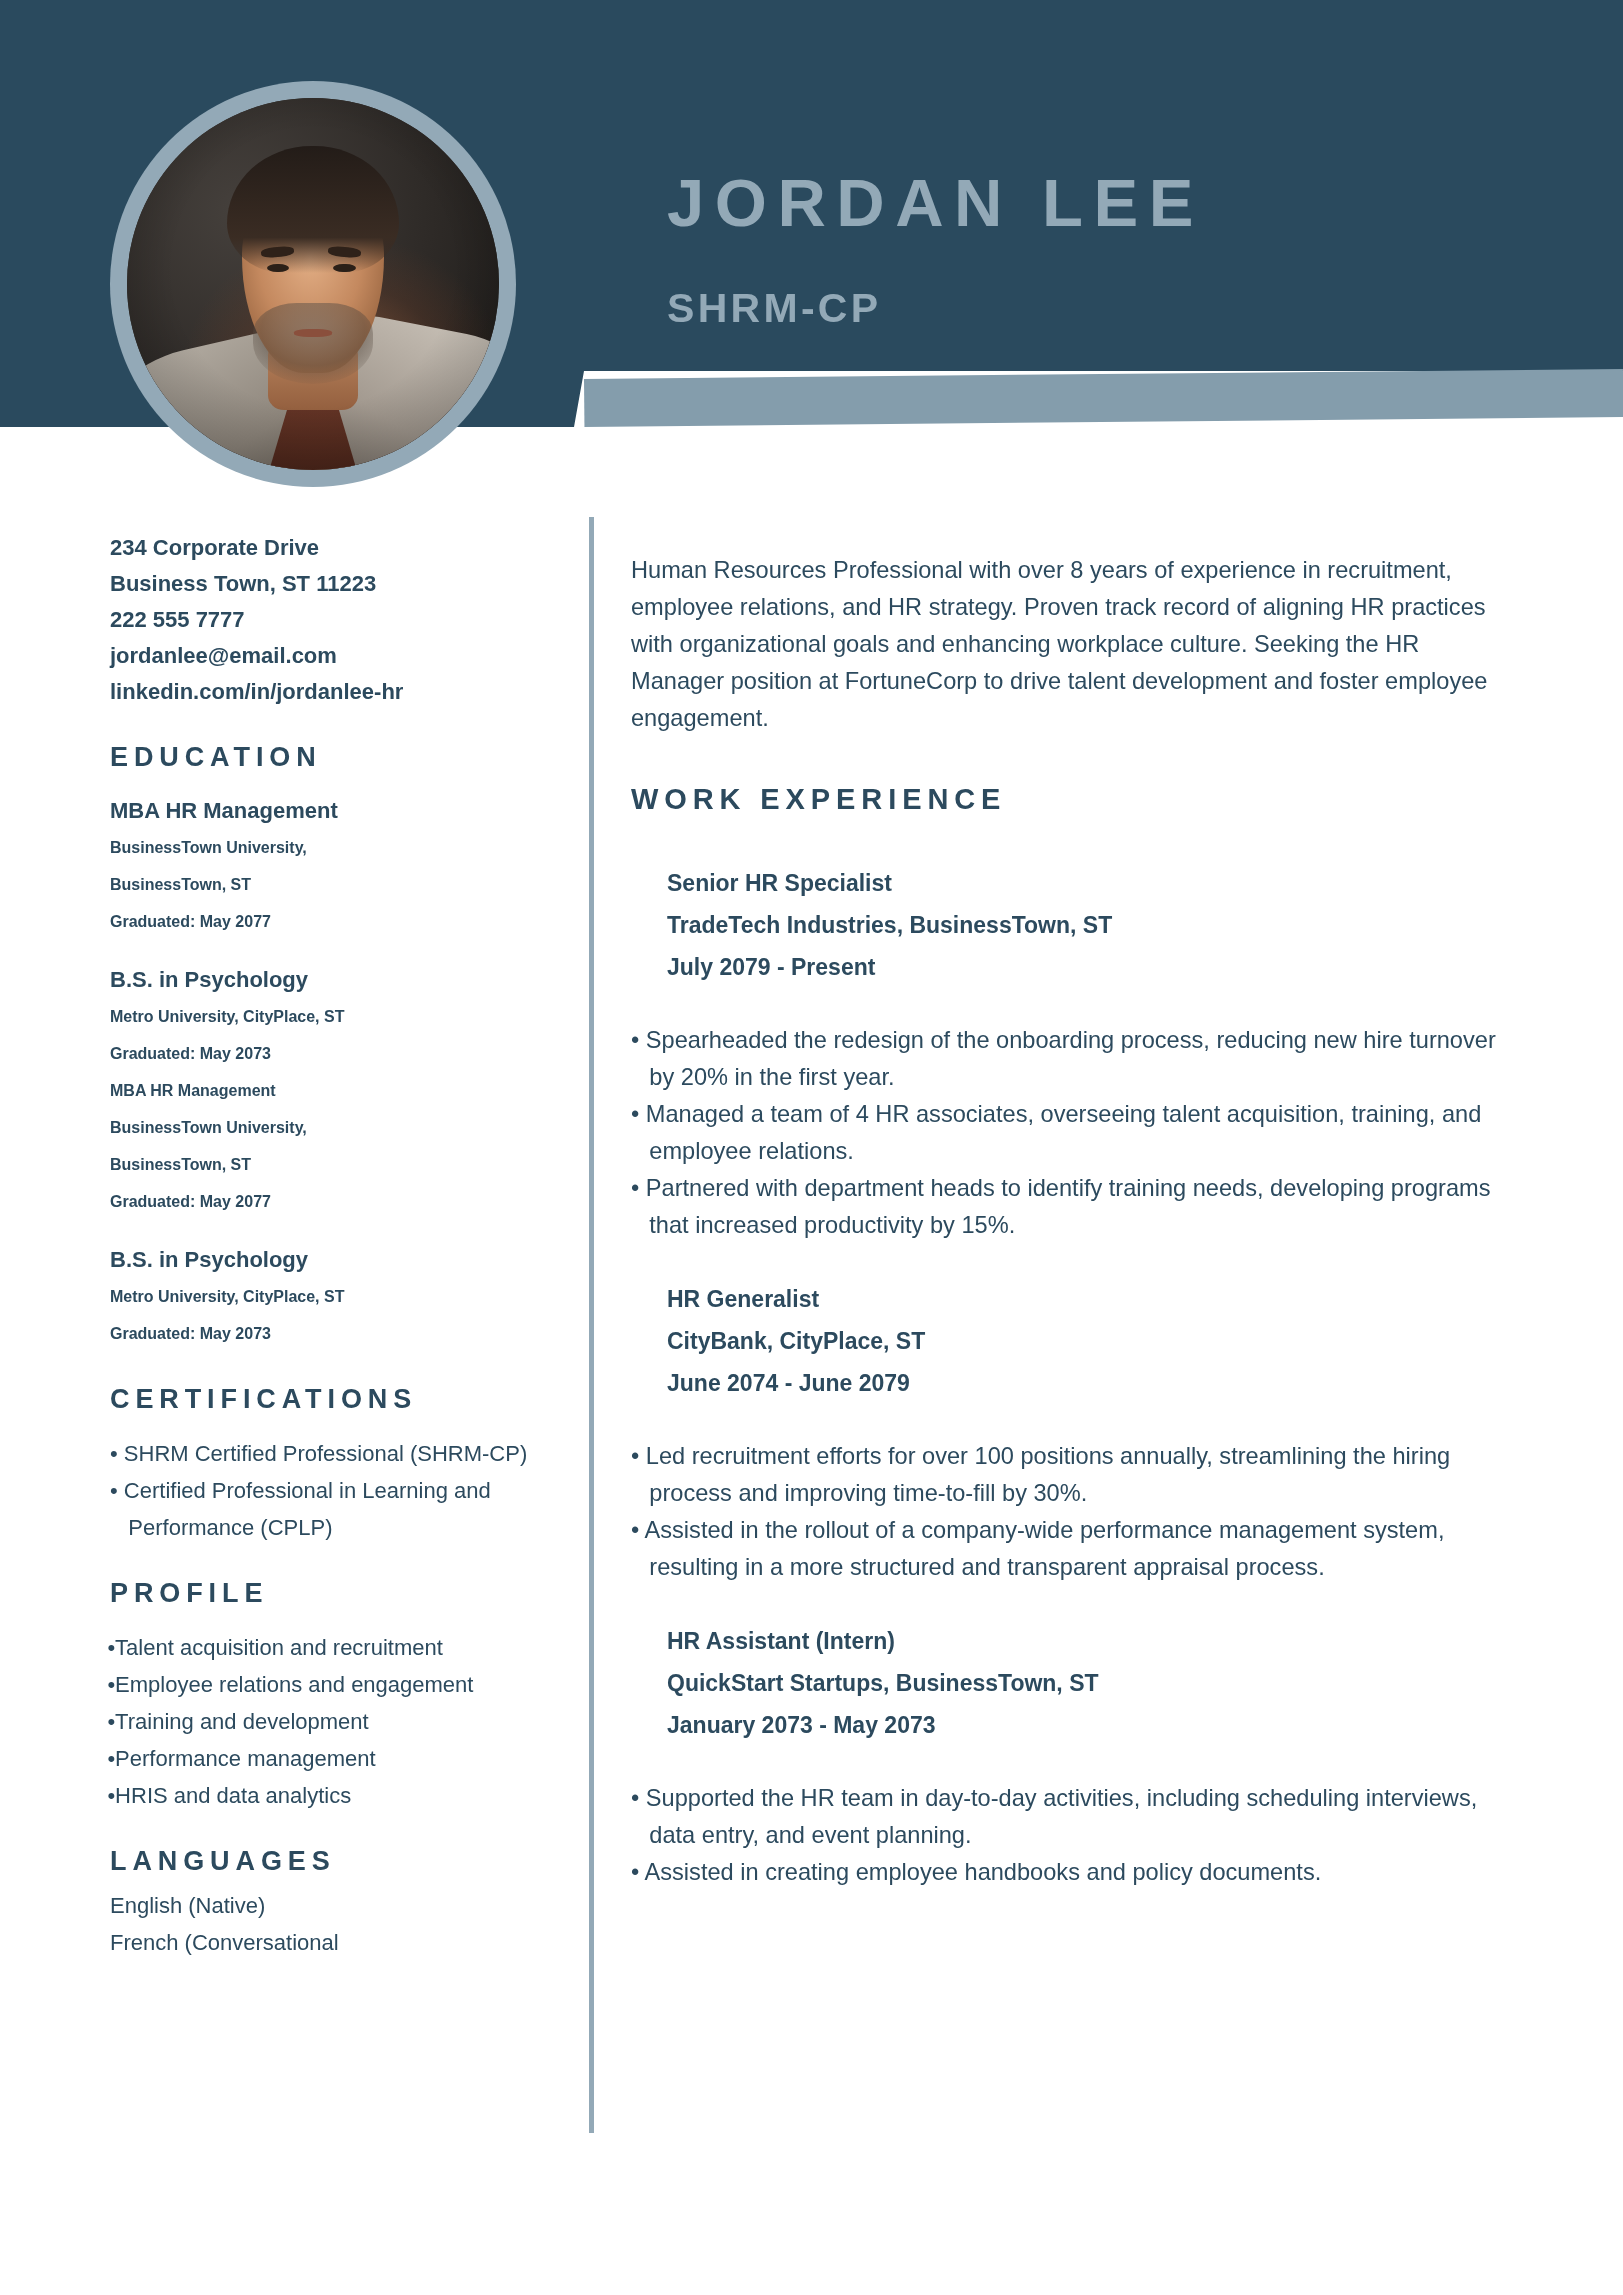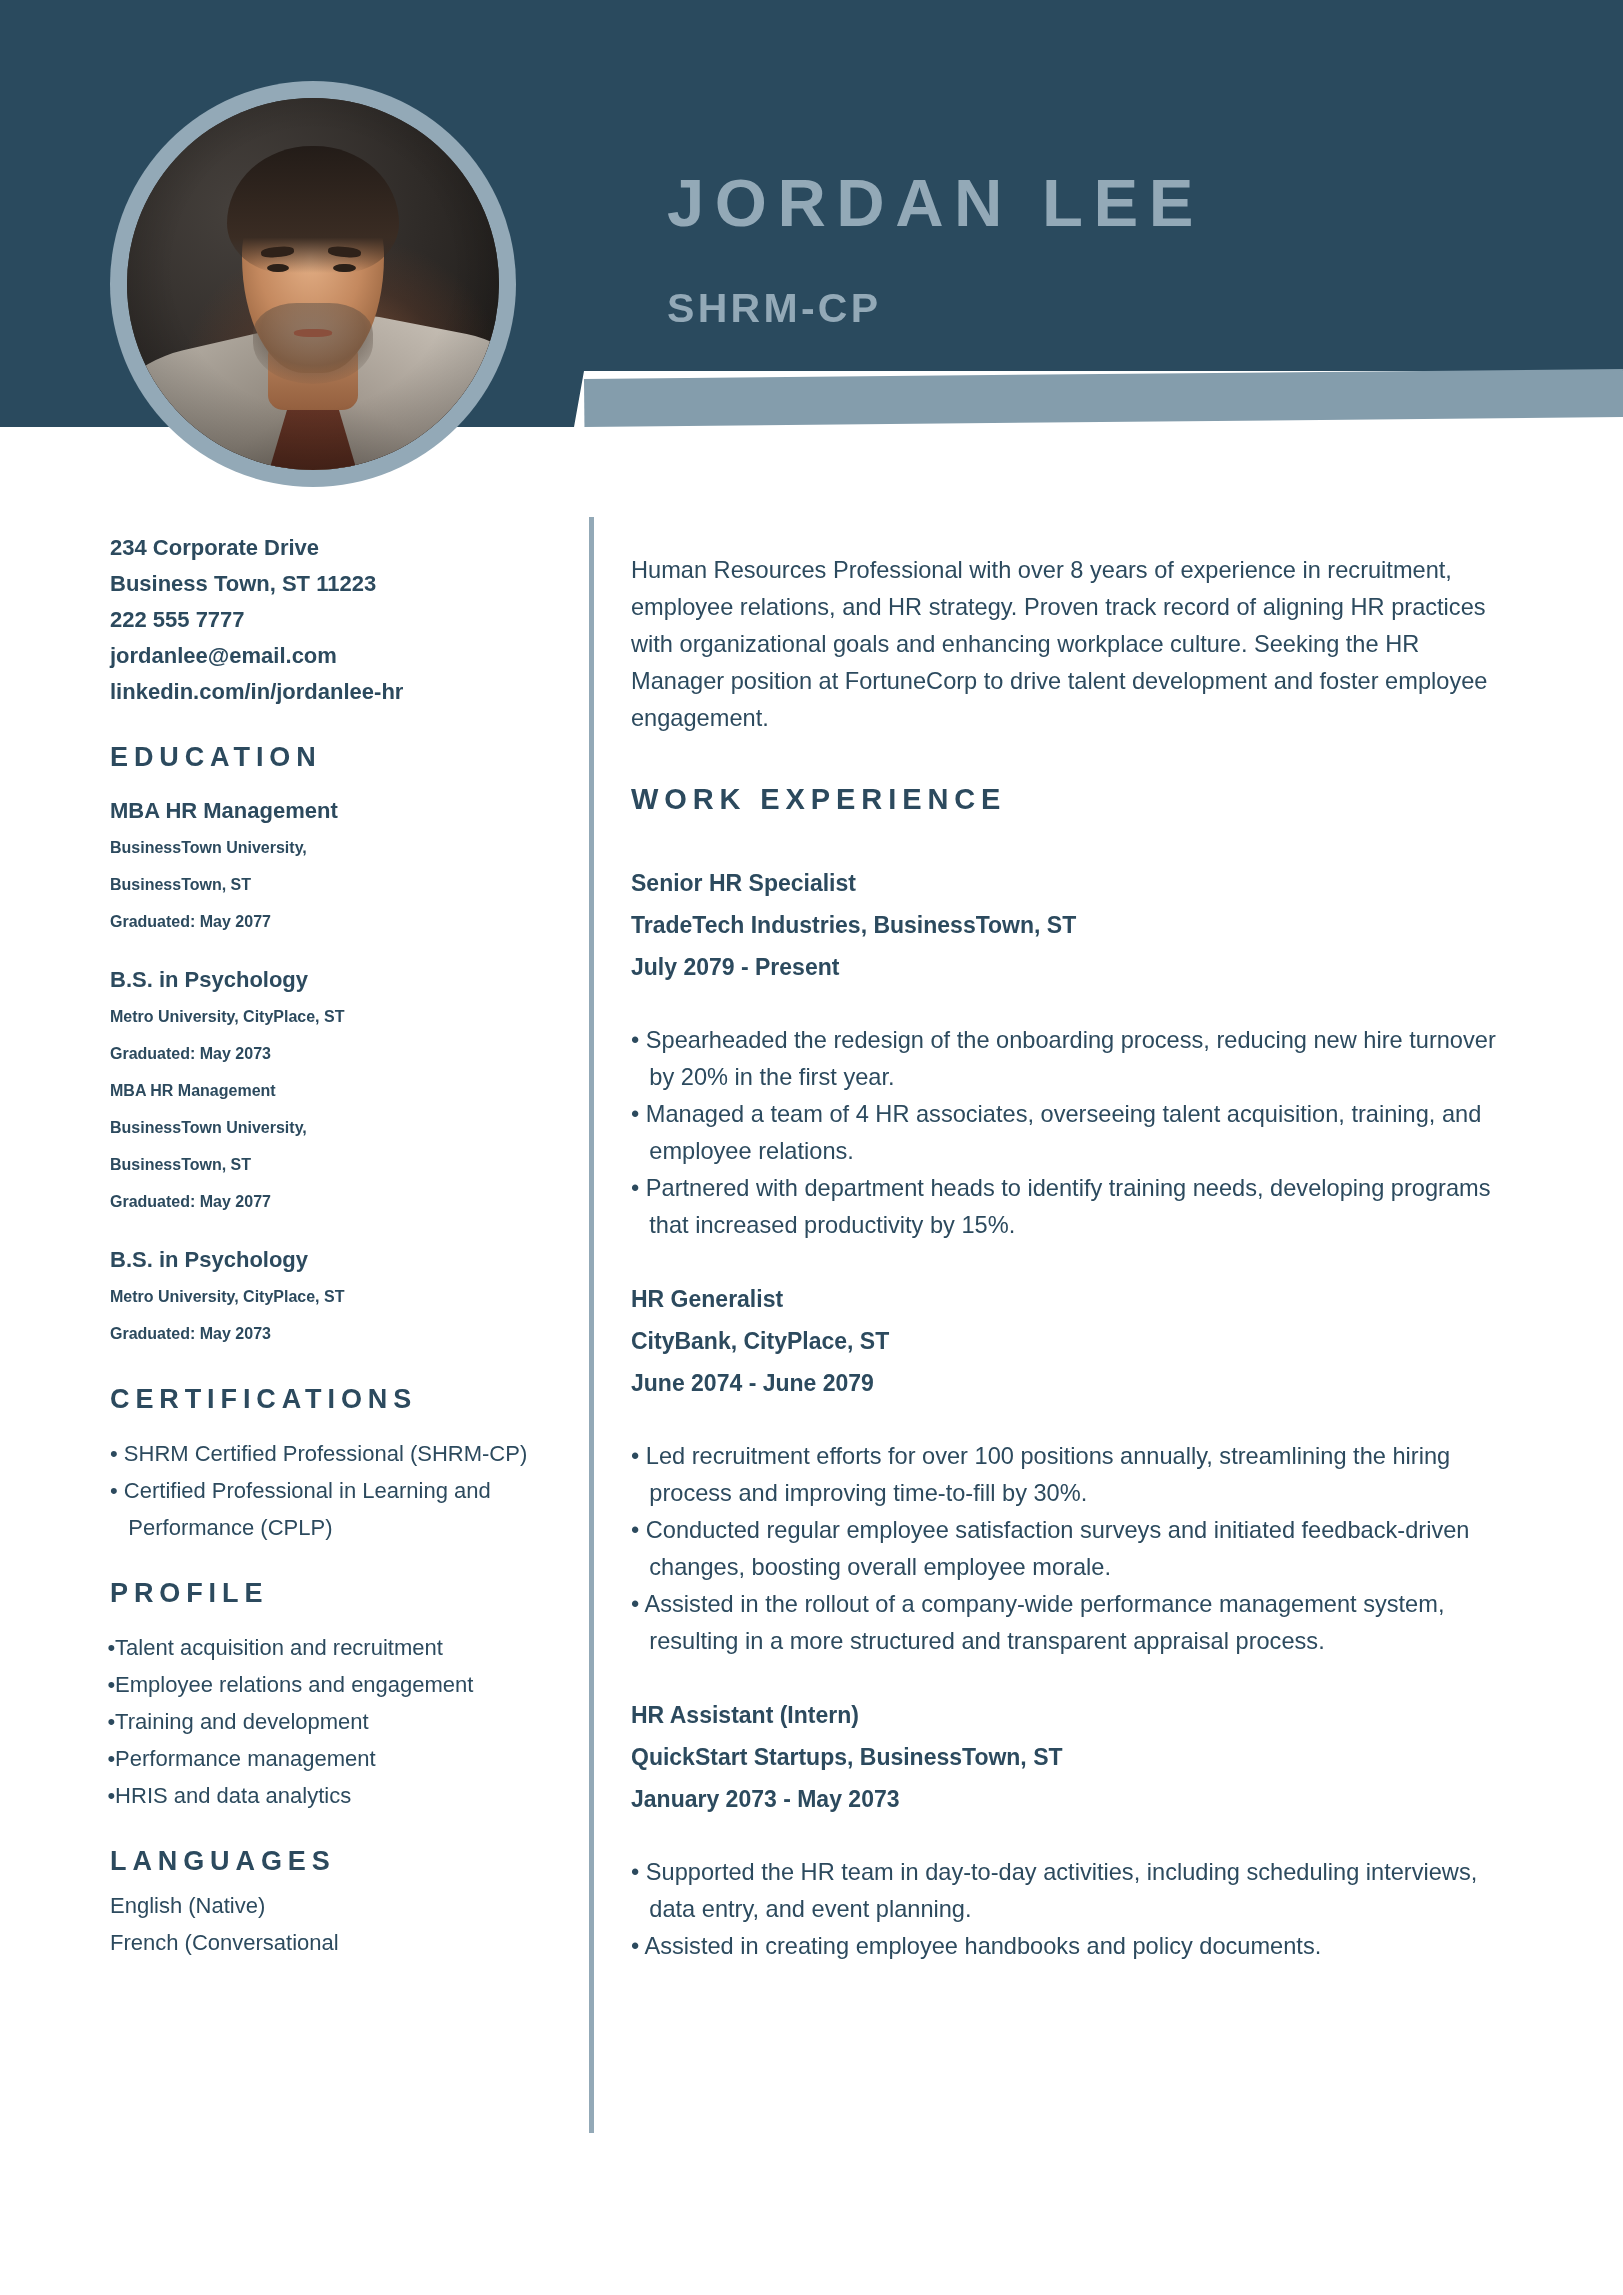--- a/index.html
+++ b/index.html
@@ -257,20 +257,21 @@
     font-weight: 400;
     line-height: 37px;
     color: #2c4a5e;
   }
 
   .job-line {
     font-size: 23px;
     font-weight: 700;
     line-height: 42px;
     color: #2c4a5e;
+    margin-left: 36px;
   }
   .job-bullet {
     font-size: 23.6px;
     font-weight: 400;
     line-height: 37px;
     color: #2c4a5e;
     padding-left: 18.3px;
     text-indent: -18.3px;
   }
 
@@ -401,21 +402,20 @@
   </div>
 
   <div class="gap-m"></div>
 
   <div>
     <div class="job-line">HR Generalist</div>
     <div class="job-line">CityBank, CityPlace, ST</div>
     <div class="job-line">June 2074 - June 2079</div>
     <div class="gap-m"></div>
     <div class="job-bullet">• Led recruitment efforts for over 100 positions annually, streamlining the hiring process and improving time-to-fill by 30%.</div>
-    <div class="job-bullet">• Conducted regular employee satisfaction surveys and initiated feedback-driven changes, boosting overall employee morale.</div>
     <div class="job-bullet">• Assisted in the rollout of a company-wide performance management system, resulting in a more structured and transparent appraisal process.</div>
   </div>
 
   <div class="gap-m"></div>
 
   <div>
     <div class="job-line">HR Assistant (Intern)</div>
     <div class="job-line">QuickStart Startups, BusinessTown, ST</div>
     <div class="job-line">January 2073 - May 2073</div>
     <div class="gap-m"></div>

